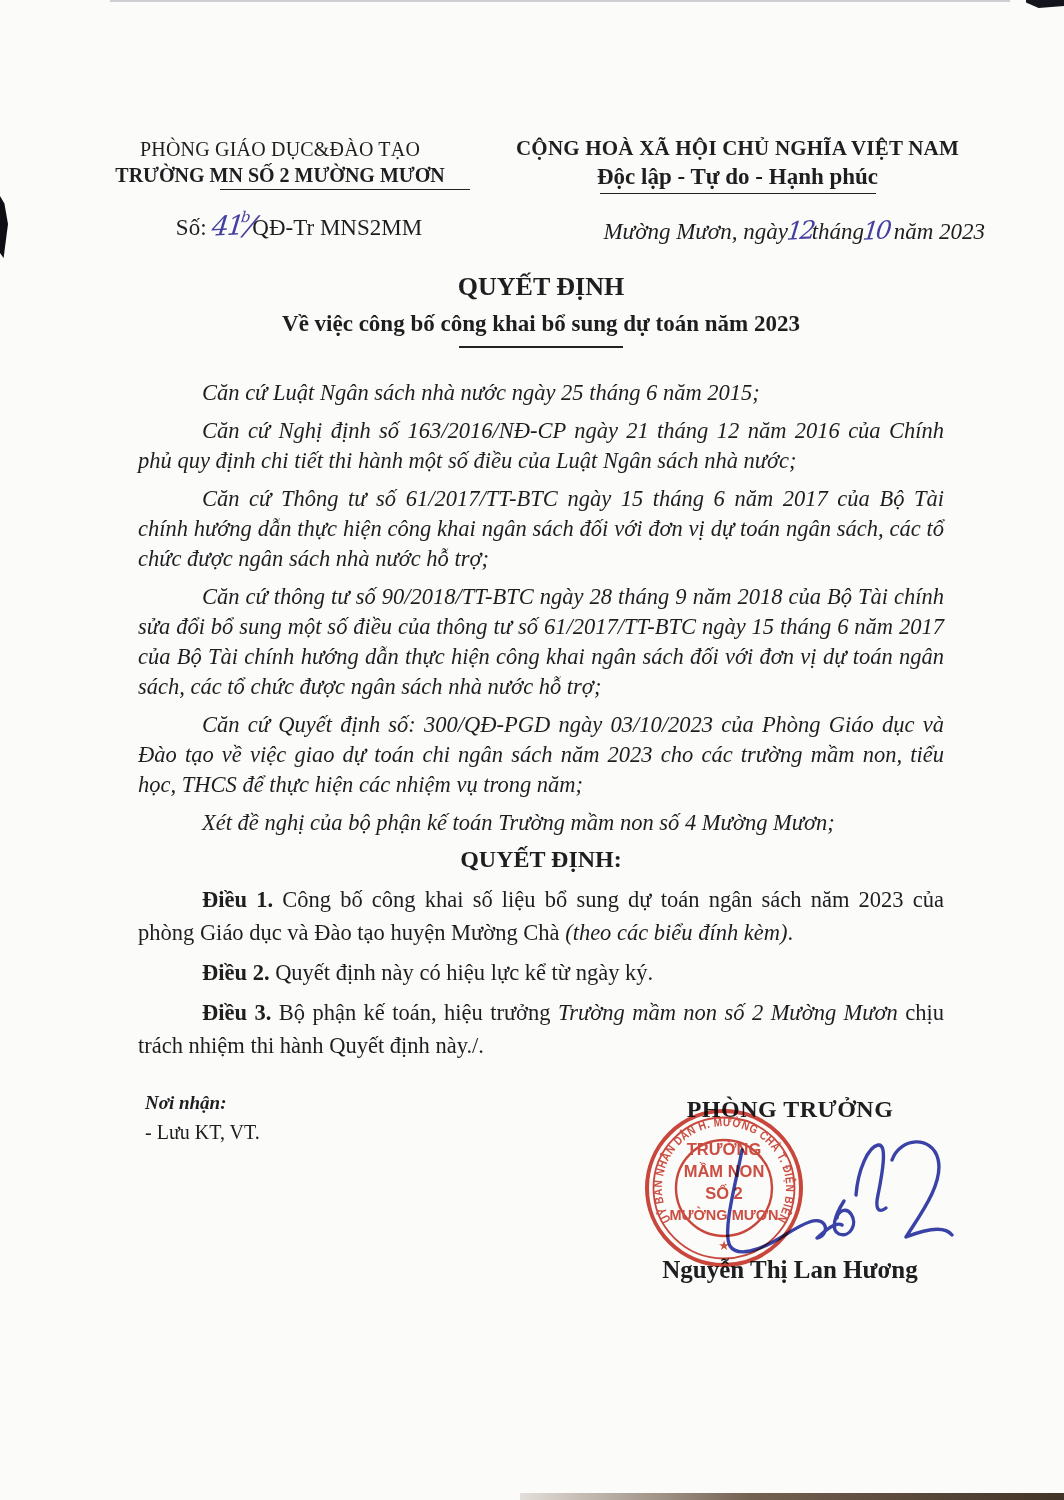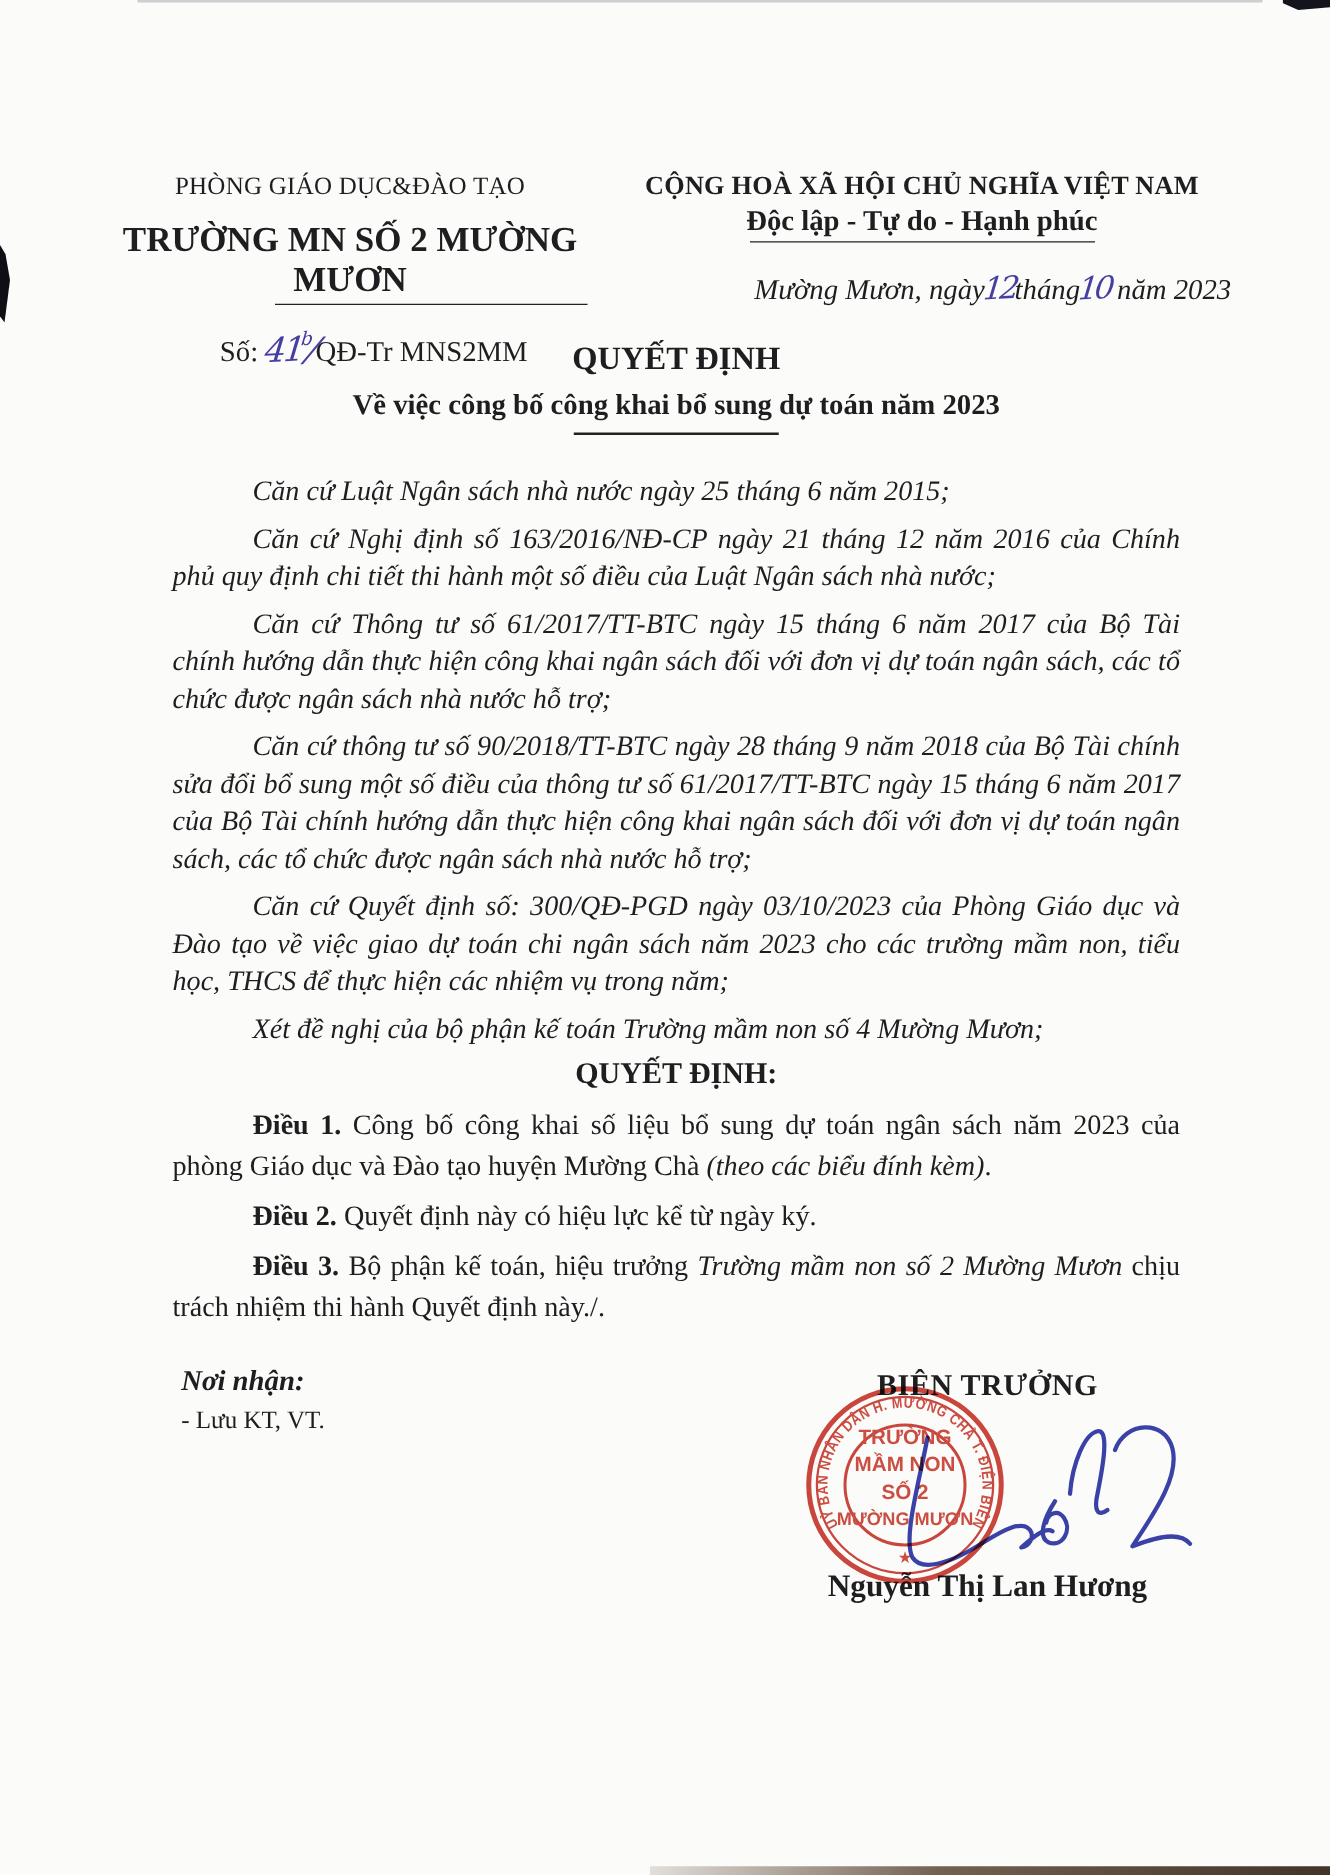--- a/index.html
+++ b/index.html
@@ -17,21 +17,21 @@
   .scan-top-line{position:absolute;top:0;left:110px;width:900px;height:2px;background:#a9a9b2;opacity:.55;}
   .scan-top-right{position:absolute;top:0;right:0;width:70px;height:8px;background:#14141d;
     clip-path:polygon(0 0,100% 0,100% 40%,18% 100%,0 30%);}
   .scan-left-wedge{position:absolute;top:196px;left:0;width:8px;height:62px;background:#0e0e14;
     clip-path:polygon(0 0,55% 12%,100% 45%,45% 100%,0 92%);}
   .scan-bottom-line{position:absolute;bottom:0;left:520px;right:0;height:7px;
     background:linear-gradient(90deg,rgba(90,60,35,.15),rgba(70,45,25,.75) 40%,rgba(40,25,12,.9));}
   
   .hdr-left{position:absolute;left:85px;top:138px;width:390px;text-align:center;}
   .hdr-left .l1{font-size:20px;letter-spacing:.2px;}
-  .hdr-left .l2{font-size:28px;font-weight:bold;margin-top:16px;}
+  .hdr-left .l2{font-size:20px;font-weight:bold;margin-top:3px;}
   .hdr-left .uline{height:0;border-top:1.6px solid #222;width:250px;margin:2px auto 0 135px;}
   .so-line{margin-top:20px;font-size:23px;margin-left:38px;}
   .hdr-right{position:absolute;left:480px;top:136px;width:515px;text-align:center;}
   .hdr-right .l1{font-size:21px;font-weight:bold;letter-spacing:.2px;}
   .hdr-right .l2{font-size:23px;font-weight:bold;margin-top:3px;}
   .hdr-right .uline{height:0;border-top:1.7px solid #222;width:276px;margin:3px auto 0;}
   .date-line{margin-top:24px;font-style:italic;font-size:23px;text-align:right;padding-right:10px;white-space:nowrap;}
   
   .hand{font-style:italic;color:#453fa0;display:inline-block;transform:skewX(-9deg) rotate(-3deg);
     font-family:"DejaVu Serif",serif;line-height:1;}
@@ -46,21 +46,21 @@
   .subtitle-uline{height:0;border-top:2px solid #222;width:164px;margin:9px auto 0;}
   .recitals{margin-top:30px;}
   .recitals p{margin:0 0 8px 0;font-size:22.5px;font-style:italic;line-height:30px;
     text-align:justify;text-indent:64px;}
   .decision-heading{text-align:center;font-size:24px;font-weight:bold;margin:8px 0 10px 0;}
   .articles p{margin:0 0 7px 0;font-size:22.5px;line-height:33px;text-align:justify;text-indent:64px;}
   .art-label{font-weight:bold;}
   .art-italic{font-style:italic;}
   
   .recipients{position:absolute;left:145px;top:1092px;}
-  .recipients .r1{font-size:23px;font-weight:bold;font-style:italic;}
+  .recipients .r1{font-size:19px;font-weight:bold;font-style:italic;}
   .recipients .r2{font-size:20px;margin-top:7px;}
   .signer-title{position:absolute;left:600px;top:1096px;width:380px;text-align:center;
     font-size:24px;font-weight:bold;letter-spacing:.5px;z-index:1;}
   .signer-name{position:absolute;left:590px;top:1256px;width:400px;text-align:center;
     font-size:25px;font-weight:bold;z-index:1;}
   .stamp-svg{position:absolute;left:642px;top:1106px;width:164px;height:164px;
     z-index:2;mix-blend-mode:multiply;opacity:.93;}
   .stamp-svg circle{fill:none;stroke:#c8392f;}
   .stamp-svg text{fill:#cc4136;font-weight:bold;font-family:"Liberation Sans","DejaVu Sans",sans-serif;}
   .sig-svg{position:absolute;left:620px;top:1115px;width:360px;height:160px;
@@ -117,21 +117,21 @@
       <p><span class="art-label">Điều 2.</span><span> Quyết định này có hiệu lực kể từ ngày ký.</span></p>
       <p><span class="art-label">Điều 3.</span><span> Bộ phận kế toán, hiệu trưởng </span><span class="art-italic">Trường mầm non số 2 Mường Mươn</span><span> chịu trách nhiệm thi hành Quyết định này./.</span></p>
     </div>
   </div>
 
   <div class="recipients">
     <div class="r1">Nơi nhận:</div>
     <div class="r2">- Lưu KT, VT.</div>
   </div>
 
-  <div class="signer-title">BIÊN TRƯỞNG</div>
+  <div class="signer-title">PHÒNG TRƯỞNG</div>
 
   <svg class="stamp-svg" viewBox="0 0 164 164" aria-hidden="true">
     <defs>
       <path id="ringPath" d="M 31.2 117.6 A 62 62 0 1 1 132.8 117.6"></path>
     </defs>
     <circle cx="82" cy="82" r="77" stroke-width="4"></circle>
     <circle cx="82" cy="82" r="70.5" stroke-width="1.8"></circle>
     <circle cx="82" cy="82" r="48" stroke-width="2.4"></circle>
     <text font-size="12" letter-spacing="0.6">
       <textPath href="#ringPath" startOffset="50%" text-anchor="middle" lengthAdjust="spacingAndGlyphs" textLength="262">UỶ BAN NHÂN DÂN H. MƯỜNG CHÀ T. ĐIỆN BIÊN</textPath>

